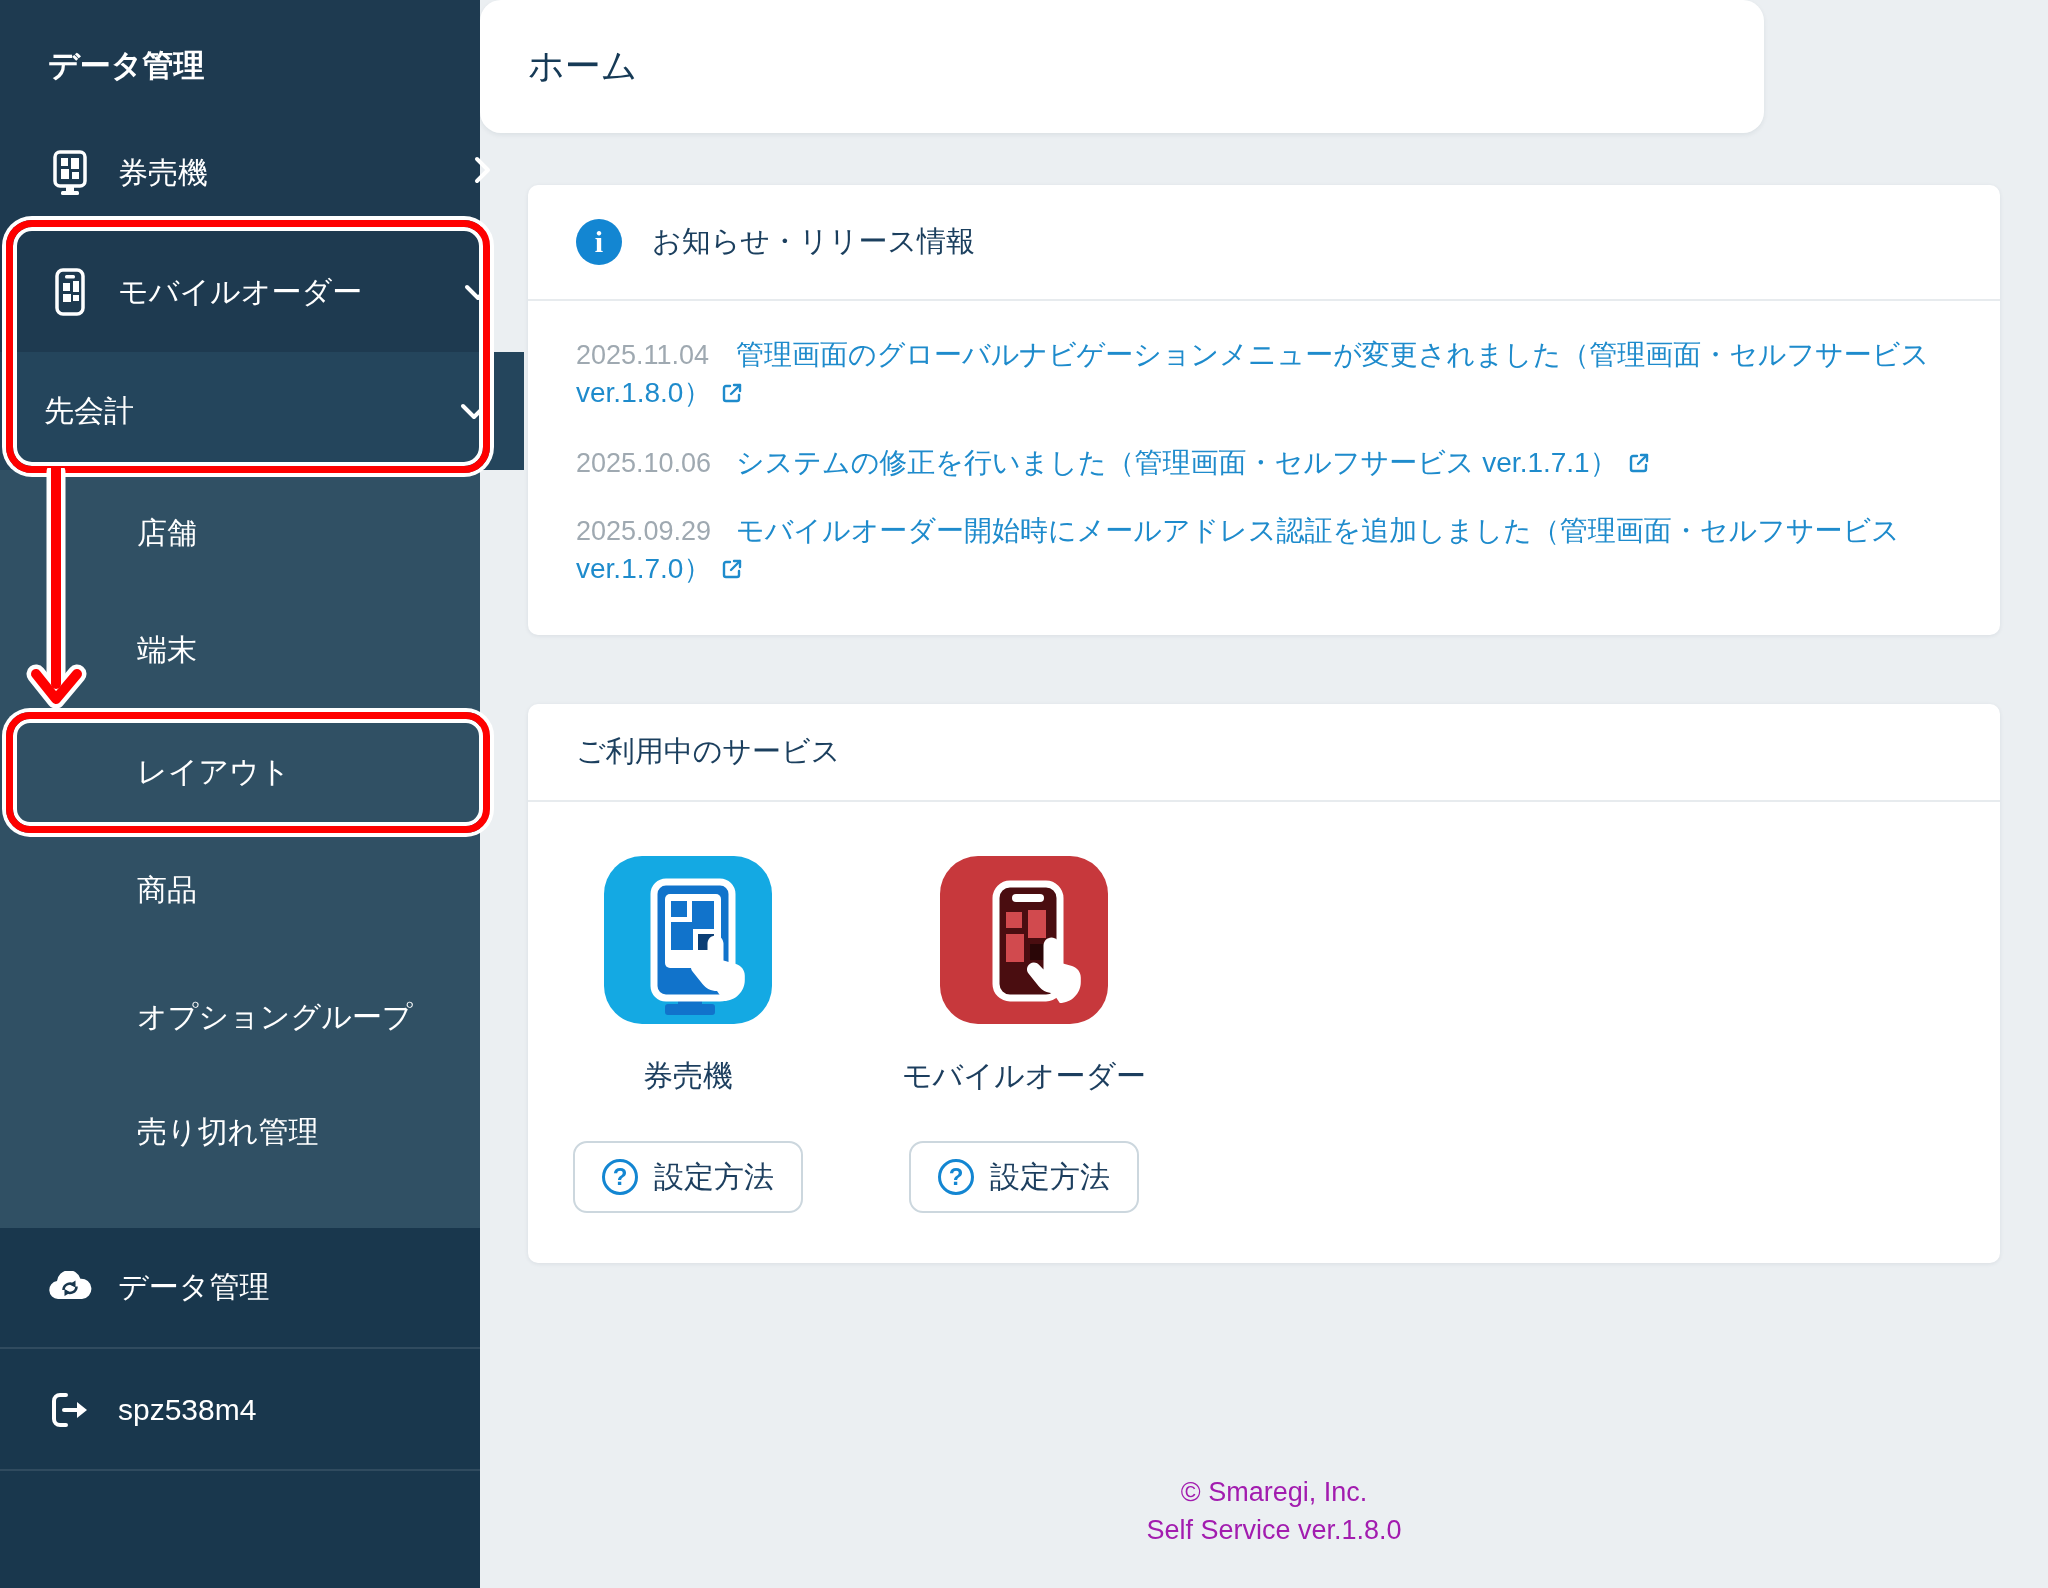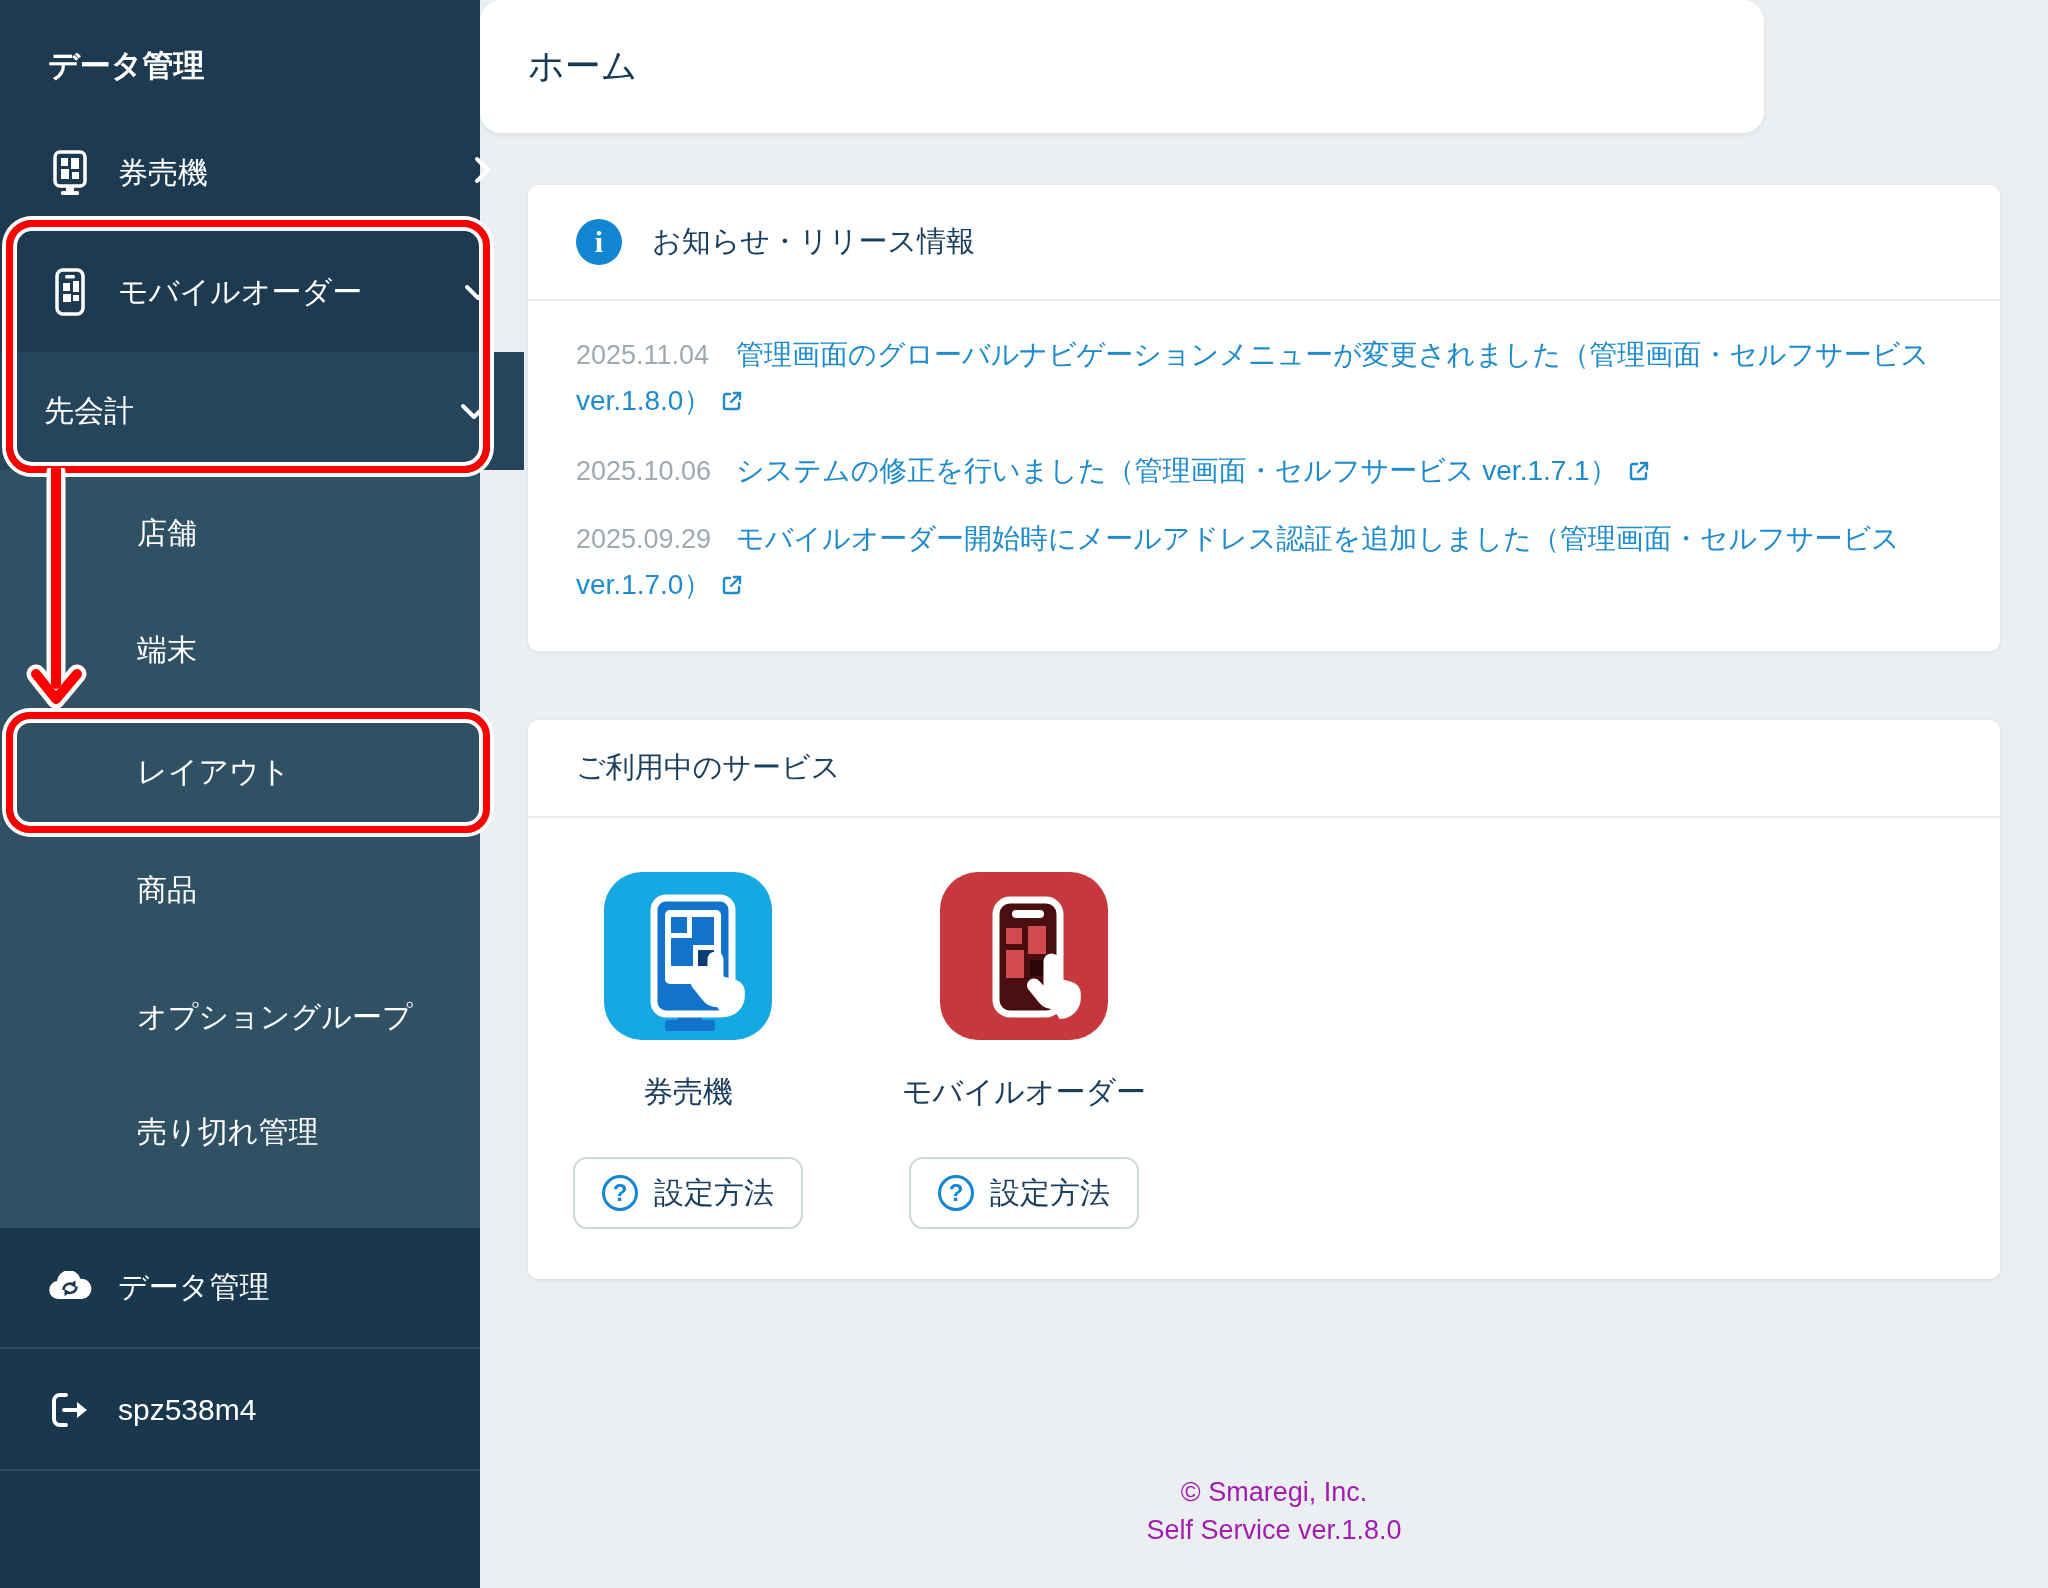--- a/index.html
+++ b/index.html
@@ -39,21 +39,21 @@
   .card-head .htext{font-size:29px;color:#1b3f5e;}
   .info-badge{width:46px;height:46px;border-radius:50%;background:#1386d2;color:#fff;
     display:flex;align-items:center;justify-content:center;margin-right:30px;
     font-family:"Liberation Serif","DejaVu Serif",serif;font-size:30px;font-weight:700;flex:none;}
   .news{padding:36px 48px 44px;}
   .news-item{margin-bottom:30px;}
   .news-item:last-child{margin-bottom:0;}
   .news-line{display:flex;align-items:flex-start;line-height:36px;}
   .news-date{color:#9fa9b1;font-size:27px;flex:none;width:138px;margin-right:22px;}
   .news-link{color:#1e8bcc;font-size:28px;text-decoration:none;}
-  .news-line2{line-height:36px;margin-top:10px;}
+  .news-line2{line-height:36px;margin-top:2px;}
   .ext-ic{display:inline-block;vertical-align:-2px;margin-left:10px;}
   .card2{margin-top:69px;}
   .card2 .card-head{height:96px;}
   .services{display:flex;padding:54px 0 50px 45px;}
   .service{width:230px;display:flex;flex-direction:column;align-items:center;margin-right:106px;}
   .app-icon{width:168px;height:168px;cursor:pointer;}
   .svc-label{margin-top:32px;font-size:30px;color:#1c3e5e;white-space:nowrap;}
   .svc-btn{margin-top:44px;width:230px;height:72px;box-sizing:border-box;background:#fff;
     border:2px solid #ccd7de;border-radius:14px;display:flex;align-items:center;justify-content:center;
     gap:16px;cursor:pointer;font-size:30px;color:#1c3e5e;}

